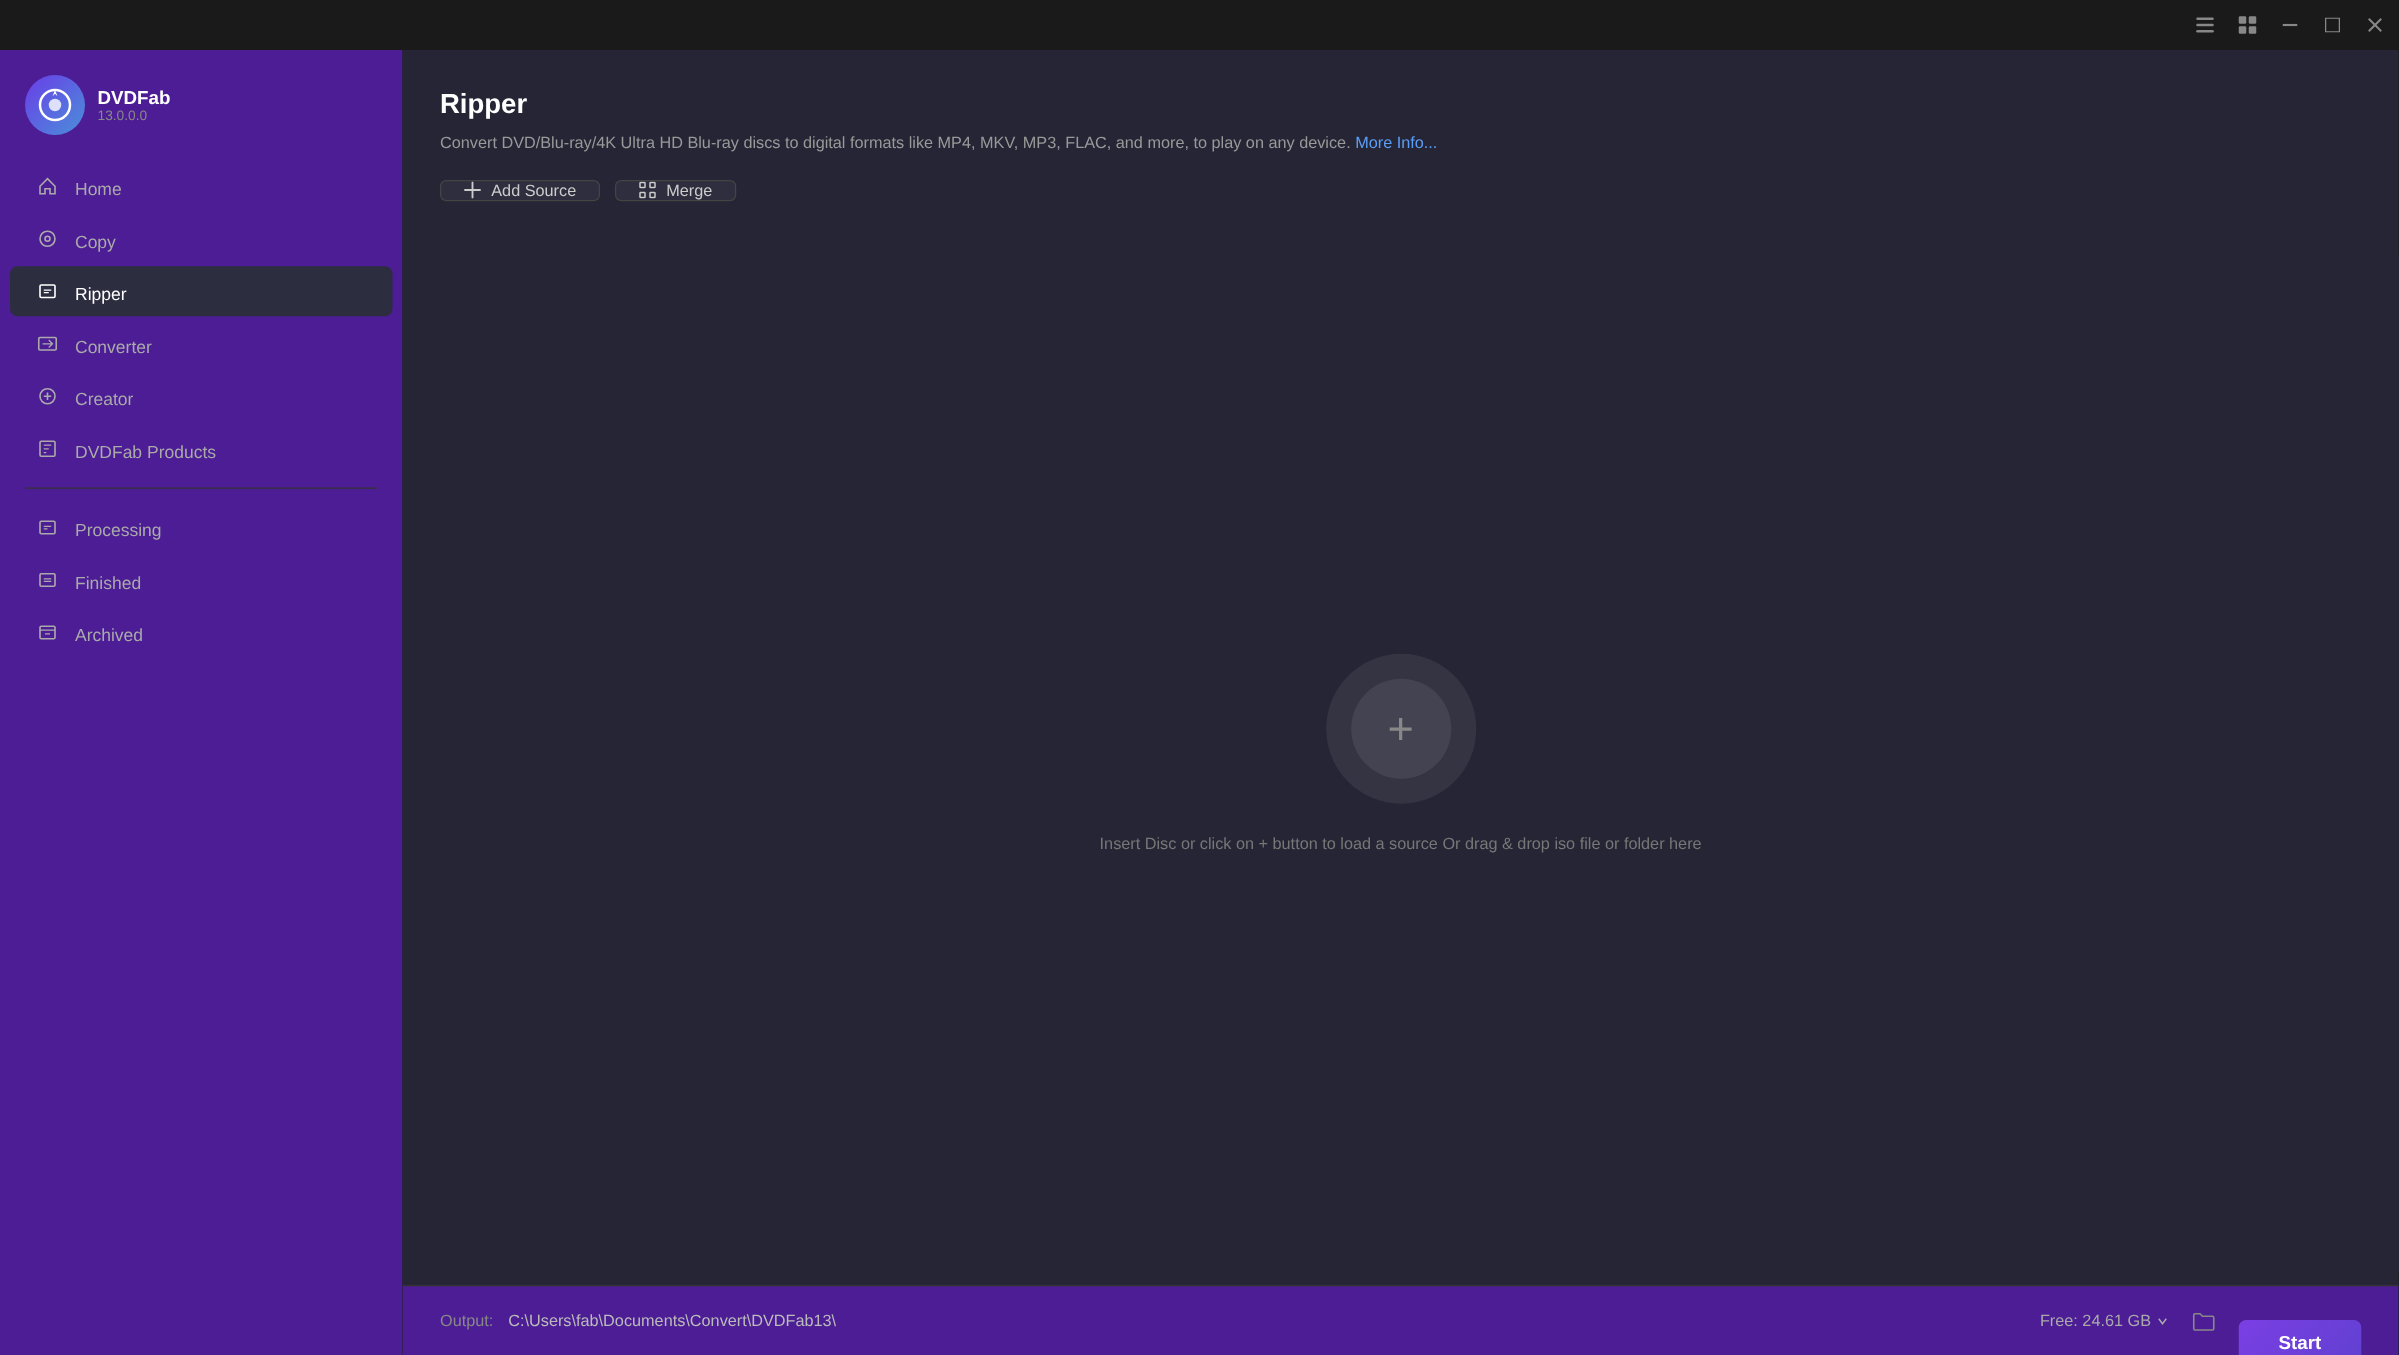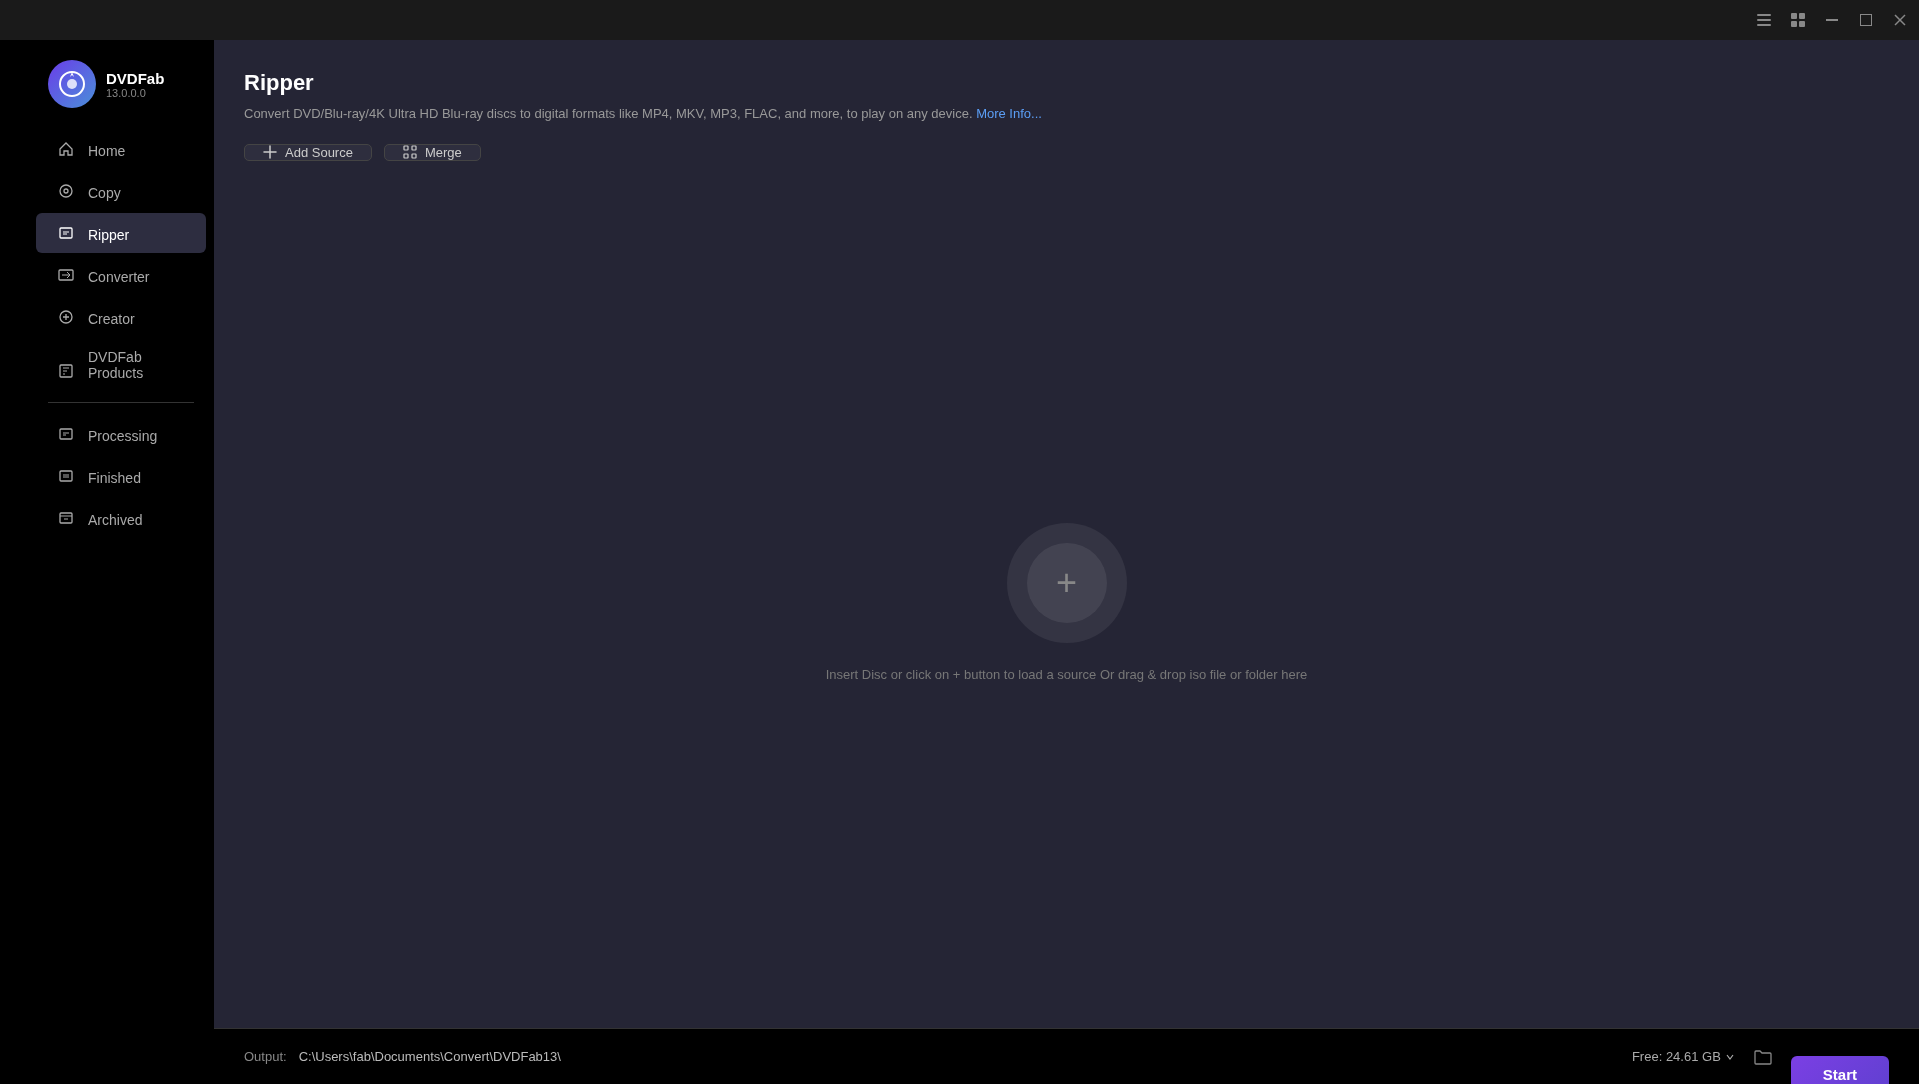--- a/index.html
+++ b/index.html
@@ -38,27 +38,26 @@
 
     
     .app-body {
       display: flex;
       flex: 1;
       overflow: hidden;
     }
 
     
     .sidebar {
-      width: 214px;
-      background: #000000;
+      width: 322px;
+      background: #4c1d95;
       display: flex;
       flex-direction: column;
       flex-shrink: 0;
       padding-top: 10px;
-      padding-left: 28px;
     }
 
     .logo-area {
       display: flex;
       align-items: center;
       gap: 10px;
       padding: 10px 20px 20px 20px;
     }
 
     .logo-circle {
@@ -210,21 +209,21 @@
 
     .drop-hint {
       font-size: 13px;
       color: #777;
       text-align: left;
     }
 
     
     .footer-bar {
       height: 56px;
-      background: #000000;
+      background: #4c1d95;
       display: flex;
       align-items: center;
       padding: 0 30px;
       gap: 12px;
       flex-shrink: 0;
       border-top: 1px solid #333;
     }
 
     .output-label {
       font-size: 13px;

